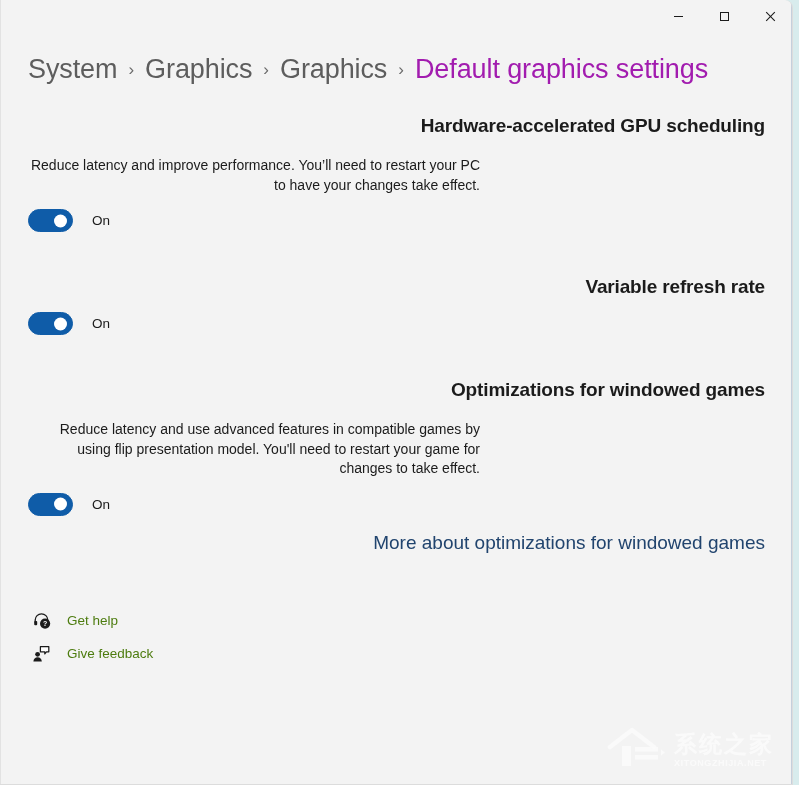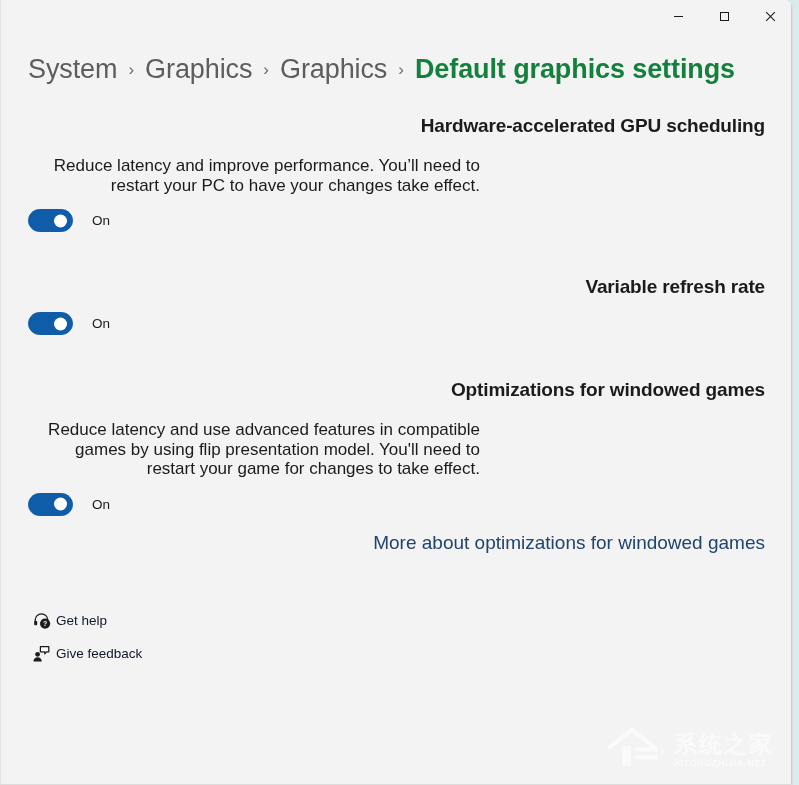--- a/index.html
+++ b/index.html
@@ -92,22 +92,22 @@
     padding-top: 18px;
     white-space: nowrap;
   }
   .crumb {
     font-size: 27px;
     color: #5d5d5d;
     letter-spacing: -.1px;
     cursor: pointer;
   }
   .crumb.current {
-    color: #15803d;
-    font-weight: 700;
+    color: #a21caf;
+    font-weight: 400;
     cursor: default;
   }
   .crumb-sep {
     font-size: 17px;
     color: #6b6b6b;
     padding: 0 11px;
     position: relative;
     top: -3px;
   }
 
@@ -118,21 +118,21 @@
   #section-windowed-optimizations { margin-top: 44px; }
 
   .section-title {
     font-size: 19px;
     font-weight: 600;
     color: #1b1b1b;
     margin: 0;
     letter-spacing: -.15px;
   }
   .section-desc {
-    font-size: 17px;
+    font-size: 14px;
     line-height: 19.5px;
     color: #1b1b1b;
     margin: 19px 0 0 0;
     max-width: 452px;
   }
 
   
   .toggle-row {
     display: flex;
     align-items: center;
@@ -191,22 +191,22 @@
     height: 22px;
     flex: 0 0 22px;
     display: flex;
     align-items: center;
     justify-content: center;
     color: #1b1b1b;
     margin-left: 2px;
   }
   .footer-text {
     font-size: 13.5px;
-    color: #0f172a;
-    margin-left: 4px;
+    color: #4d7c0f;
+    margin-left: 15px;
   }
 
   
   #watermark {
     position: absolute;
     right: 10px;
     bottom: 12px;
     width: 176px;
     height: 44px;
     opacity: .62;

